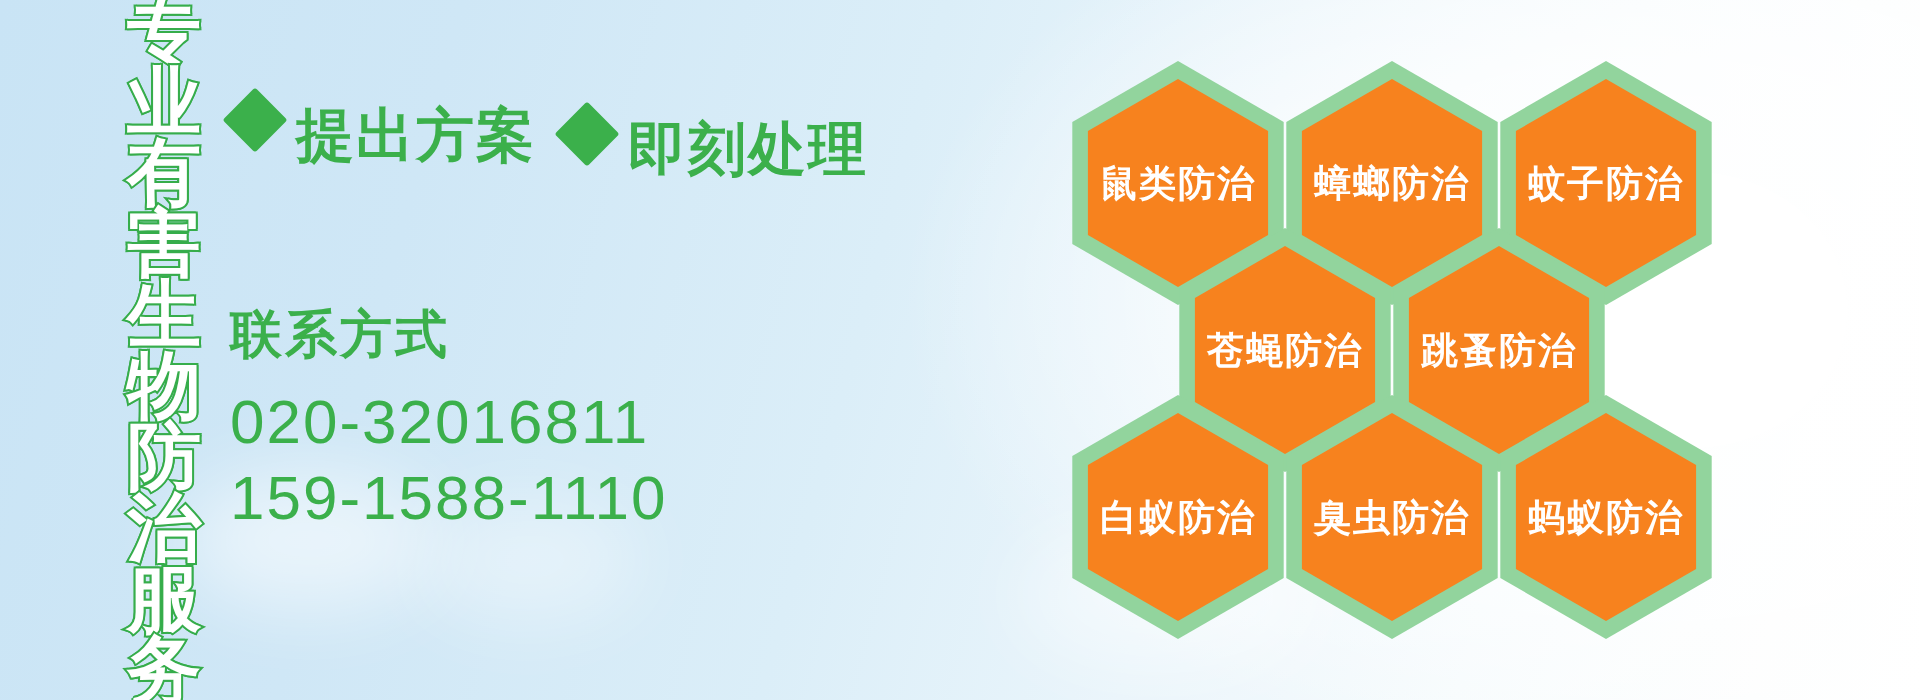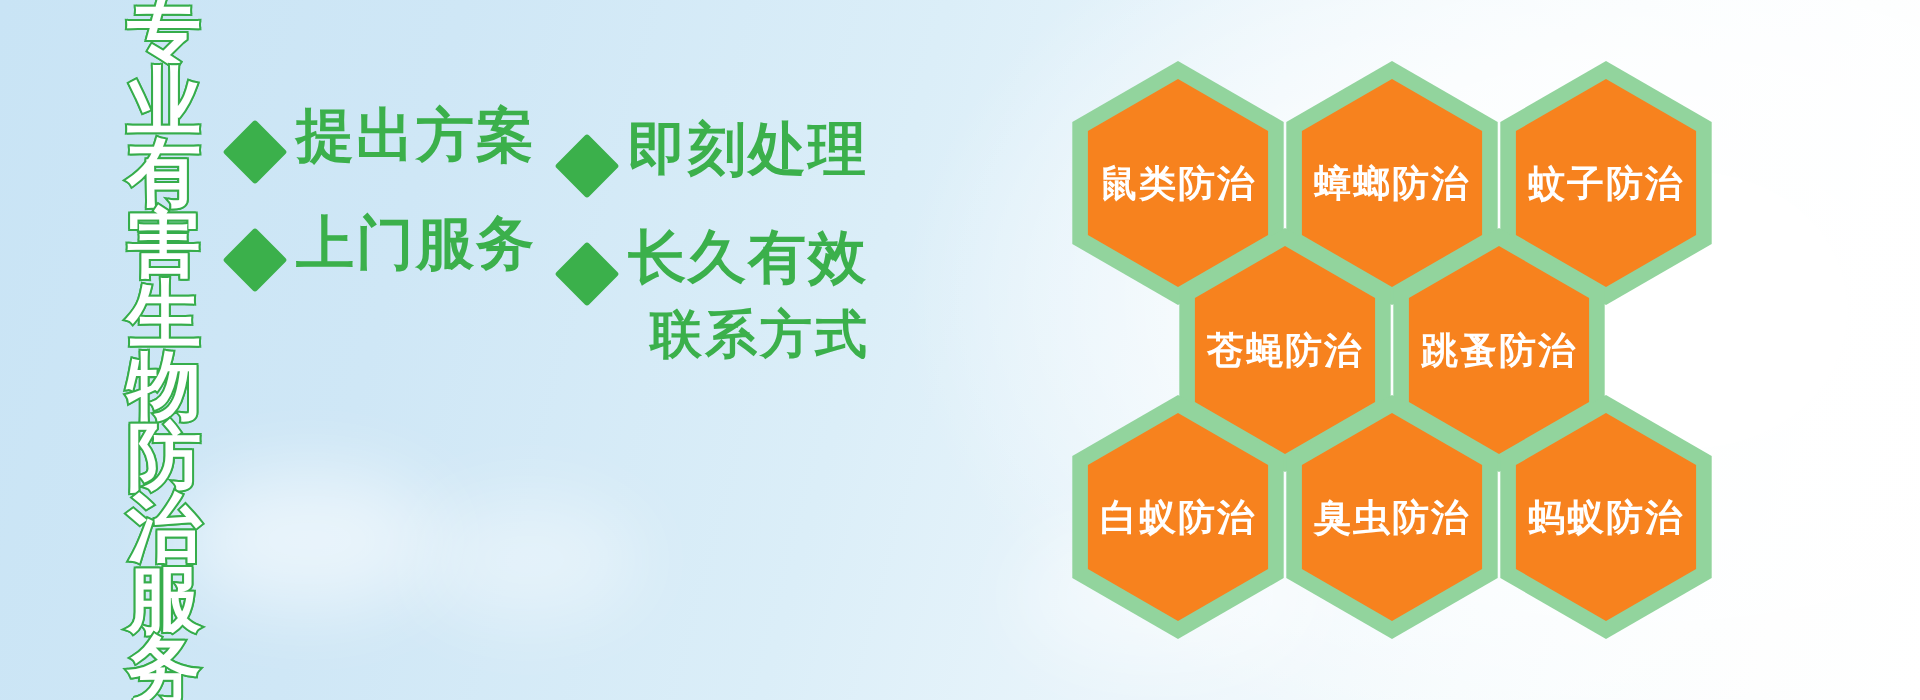--- a/index.html
+++ b/index.html
@@ -62,21 +62,21 @@
     top: 82px;
     width: 640px;
   }
   .feature-row {
     display: flex;
     align-items: center;
     height: 108px;
   }
   .feature-item {
     display: flex;
-    align-items: flex-end;
+    align-items: flex-start;
   }
   .feature-item + .feature-item { margin-left: 28px; margin-top: 28px; }
   .diamond-icon {
     width: 46px;
     height: 46px;
     background: #3bb04b;
     transform: rotate(45deg);
     flex: 0 0 auto;
     margin-right: 18px;
     border-radius: 3px;
@@ -88,21 +88,21 @@
     white-space: nowrap;
     letter-spacing: 2px;
   }
 
   
   #contact-block {
     position: absolute;
     left: 230px;
     top: 300px;
     width: 640px;
-    text-align: right;
+    text-align: left;
   }
   #contact-title {
     font-size: 52px;
     font-weight: 700;
     color: #3bb04b;
     letter-spacing: 3px;
     margin-bottom: 14px;
   }
   .contact-phone {
     font-size: 62px;
@@ -158,34 +158,28 @@
       <div class="feature-row">
         <div class="feature-item">
           <span class="diamond-icon"></span>
           <span class="feature-label">提出方案</span>
         </div>
         <div class="feature-item">
           <span class="diamond-icon"></span>
           <span class="feature-label">即刻处理</span>
         </div>
       </div>
-      <div class="feature-row">
-        <div class="feature-item">
-          <span class="diamond-icon"></span>
-          <span class="feature-label">上门服务</span>
-        </div>
-        <div class="feature-item">
-          <span class="diamond-icon"></span>
-          <span class="feature-label">长久有效</span>
-        </div>
-      </div>
     </div>
 
   <div id="contact-block">
     <div id="contact-title">联系方式</div>
+    <div id="contact-phones">
+        <div class="contact-phone">020-32016811</div>
+        <div class="contact-phone">159-1588-1110</div>
+      </div>
   </div>
 
   <svg id="honeycomb" viewBox="0 0 1920 700" preserveAspectRatio="none" aria-hidden="true">
       <g class="hex-cell">
         <polygon points="1178.0,61.0 1283.7,122.0 1283.7,244.0 1178.0,305.0 1072.3,244.0 1072.3,122.0" fill="#92d49d"></polygon>
         <polygon points="1178.0,79.0 1268.1,131.0 1268.1,235.0 1178.0,287.0 1087.9,235.0 1087.9,131.0" fill="#f7821e"></polygon>
         <text class="hex-label" x="1178" y="183" text-anchor="middle" dominant-baseline="central">鼠类防治</text>
       </g>
       <g class="hex-cell">
         <polygon points="1392.0,61.0 1497.7,122.0 1497.7,244.0 1392.0,305.0 1286.3,244.0 1286.3,122.0" fill="#92d49d"></polygon>

